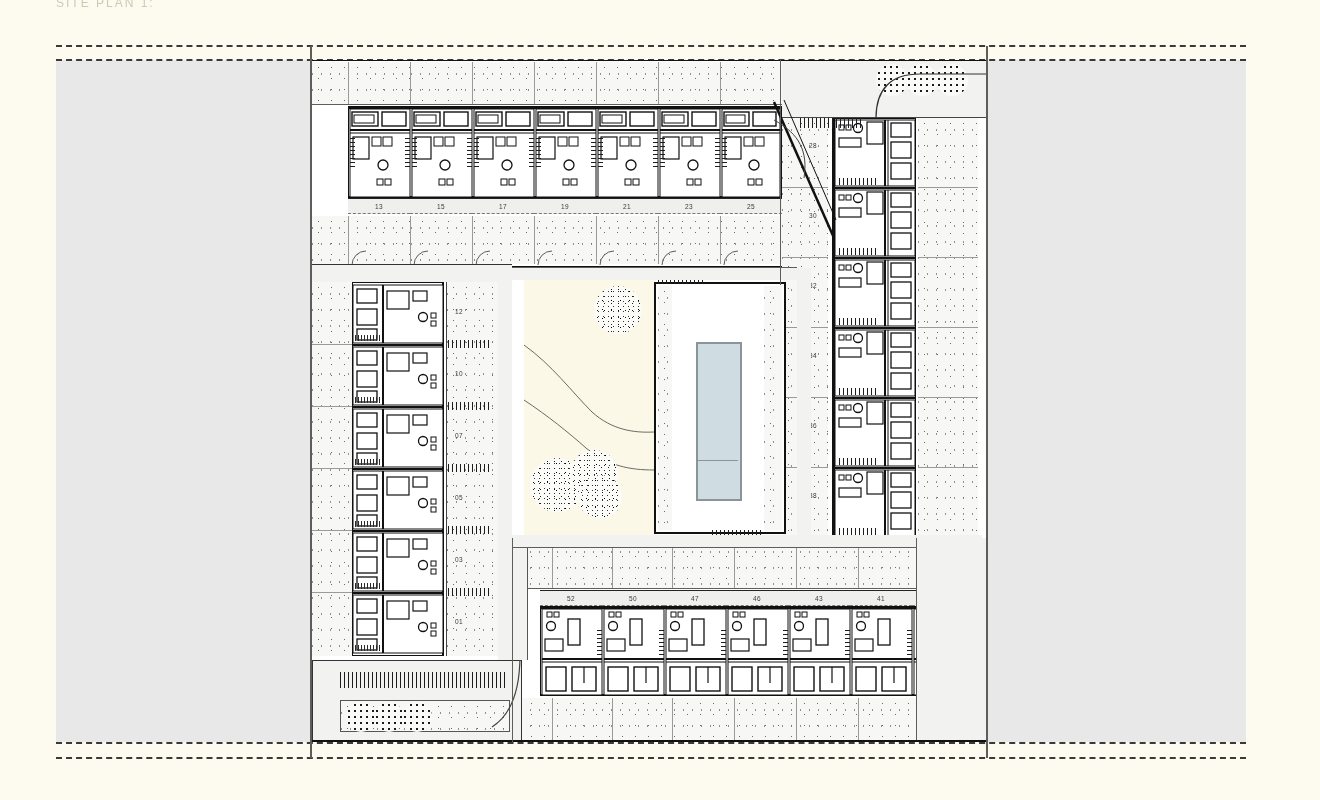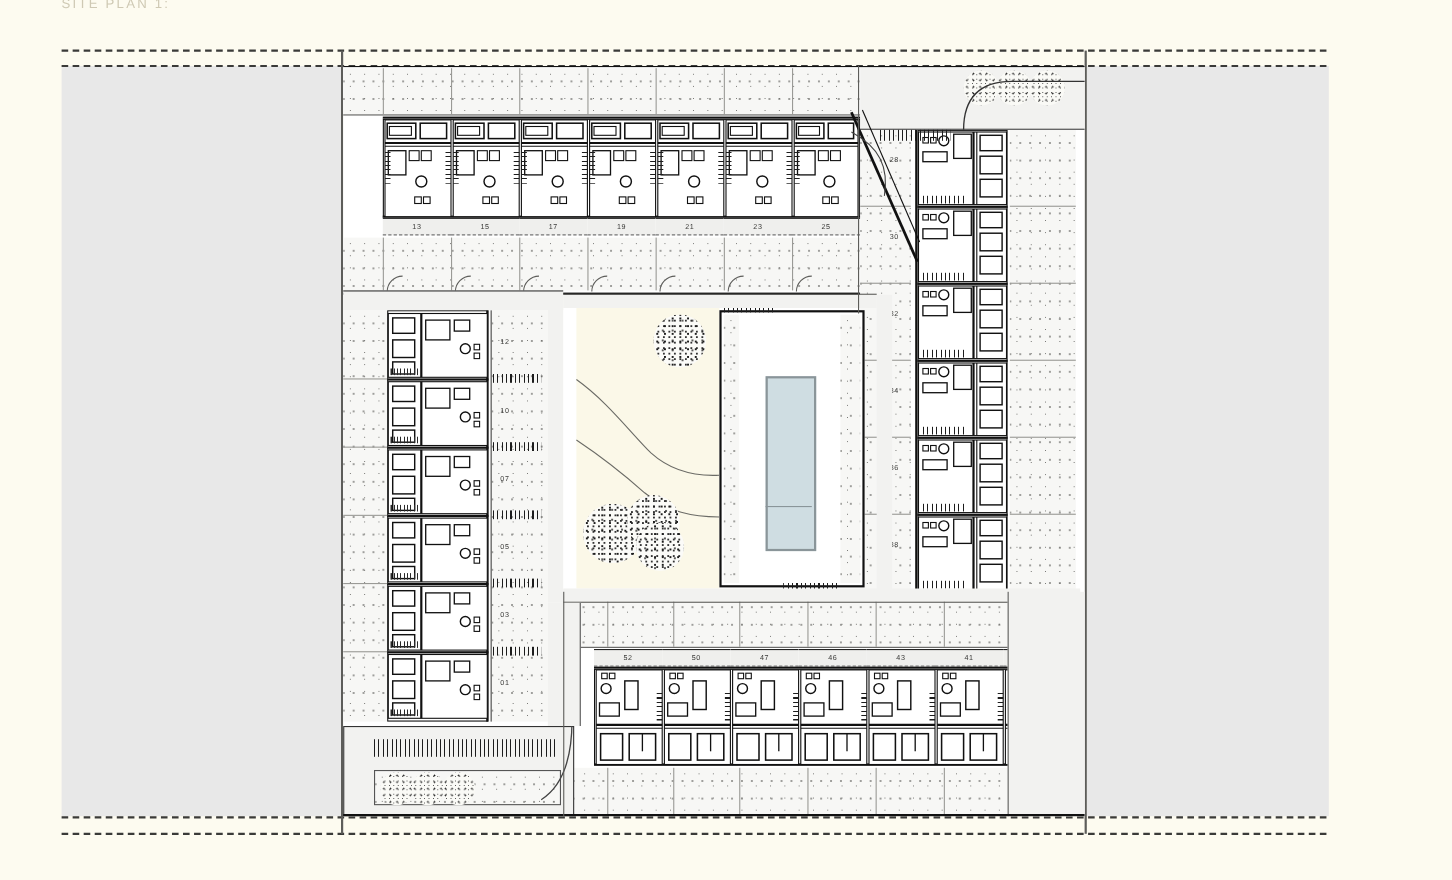--- a/index.html
+++ b/index.html
@@ -1,18 +1,18 @@
 <!DOCTYPE html>
 <html><head>
 <meta charset="utf-8">
 <title>Site Plan</title>
 <style>
   html,body{margin:0;padding:0;background:#fdfbf0;}
   body{font-family:"Liberation Sans",sans-serif;}
-  #page{position:relative;width:1208px;height:800px;background:#fdfbf0;overflow:hidden;}
+  #page{position:relative;width:1320px;height:800px;background:#fdfbf0;overflow:hidden;}
   .abs{position:absolute;}
   #sheet-title{left:56px;top:-4px;font-size:12px;letter-spacing:2px;color:#cfc9b4;white-space:nowrap;}
   
   .context{background:#e8e8e8;}
   
   .bound{height:0;border-top:2px dashed #3a3a38;}
   
   .white{background:#ffffff;}
   .cream{background:#fbf8e8;}
   .lt{background:#f2f2f0;}

